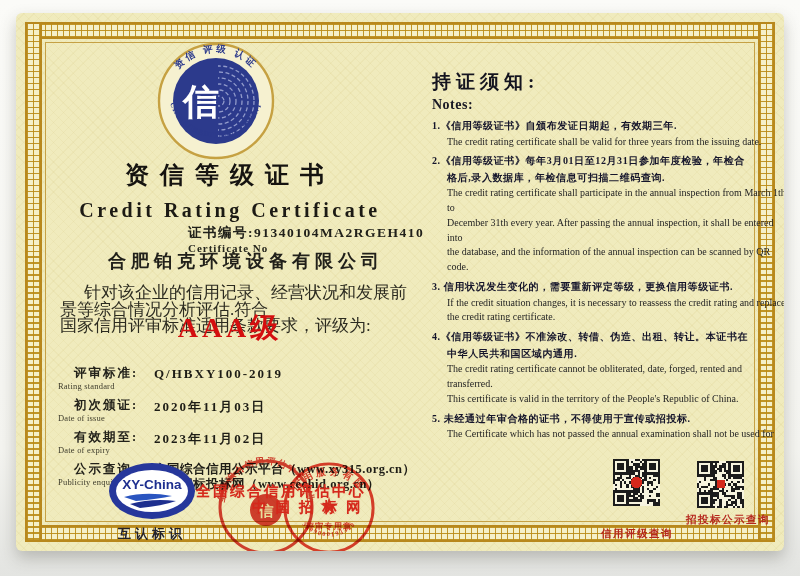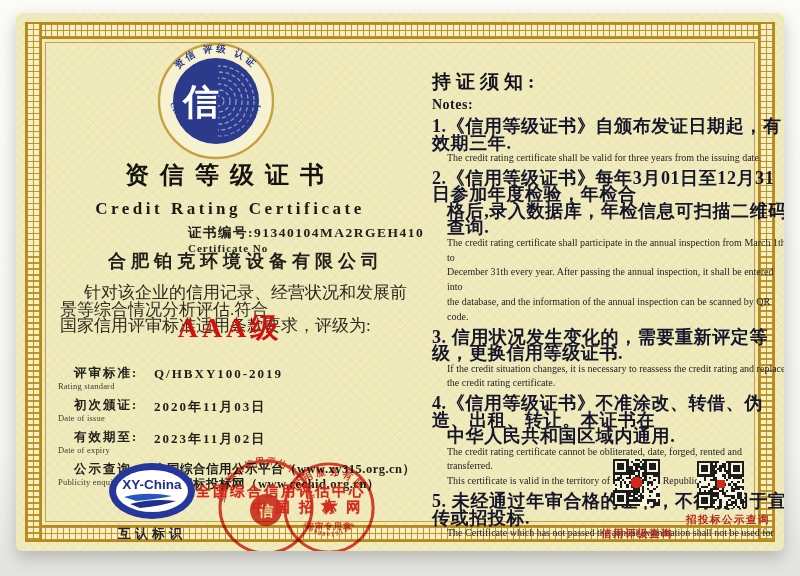--- a/index.html
+++ b/index.html
@@ -21,41 +21,41 @@
   .strip.b{left:9px;right:9px;bottom:9px;height:17px;}
   .strip.l{left:9px;top:9px;bottom:9px;width:17px;}
   .strip.r{right:9px;top:9px;bottom:9px;width:17px;}
   .innerline{position:absolute;left:29px;top:29px;right:29px;bottom:29px;border:1.4px solid rgba(184,136,29,.75);pointer-events:none;}
 
   .abs{position:absolute;}
   .ctr{text-align:center;}
 
   
   .title-cn{left:14px;top:146px;width:400px;font-size:24px;font-weight:700;letter-spacing:11px;color:#151310;}
-  .title-en{left:14px;top:186px;width:400px;font-size:17px;font-weight:700;letter-spacing:3.5px;color:#1c1a14;}
+  .title-en{left:14px;top:186px;width:400px;font-size:20px;font-weight:700;letter-spacing:3.5px;color:#1c1a14;}
   .certno{left:172px;top:211px;font-size:13.5px;font-weight:700;color:#20201a;letter-spacing:1.5px;}
   .certno .sub{display:block;font-size:11px;font-weight:700;letter-spacing:1px;margin-top:0;color:#26261e;}
   .company{left:30px;top:236px;width:400px;font-size:18px;font-weight:600;letter-spacing:5px;color:#21201a;}
   .intro{left:44px;top:272px;width:352px;font-size:17px;line-height:16.5px;color:#2c2b20;}
   .intro .l1{text-indent:24px;}
   .rating{left:14px;top:296px;width:400px;font-size:28px;font-weight:700;letter-spacing:4px;color:#d40f0f;
           font-family:"Liberation Serif","DejaVu Serif",serif;}
   .fields{left:42px;top:352px;width:360px;}
   .frow{display:flex;margin-bottom:6px;}
   .flabel{width:96px;flex:0 0 96px;}
   .flabel .cn{font-size:12.5px;font-weight:700;letter-spacing:2px;color:#23221a;margin-left:16px;}
   .flabel .en{font-size:8.5px;color:#3e3c2c;letter-spacing:0.2px;margin-top:-1px;}
   .fval{font-size:13px;font-weight:700;letter-spacing:2px;color:#1e1d16;padding-top:1px;}
   .fval.small{letter-spacing:0.5px;font-size:12.5px;line-height:15px;}
 
   
   .notes{left:416px;top:56px;width:356px;}
   .nhead{font-size:19px;font-weight:700;letter-spacing:5px;color:#14141f;}
   .nsub{font-size:14px;font-weight:700;color:#181824;margin:2px 0 5px 0;letter-spacing:0.5px;}
-  .ncn{font-size:18px;font-weight:700;color:#15152b;letter-spacing:0.6px;line-height:16.5px;}
+  .ncn{font-size:10px;font-weight:700;color:#15152b;letter-spacing:0.6px;line-height:16.5px;}
   .nen{font-size:10px;color:#242424;line-height:14.8px;padding-left:15px;}
   .cont{padding-left:15px;}
   .nitem{margin-bottom:4px;}
 
   
   .xy-caption{left:82px;top:512px;width:108px;font-size:13px;font-weight:700;letter-spacing:4px;color:#23222c;}
   .overlay1{left:180px;top:469px;width:200px;font-size:14.5px;font-weight:700;letter-spacing:2.5px;color:#d5281b;white-space:nowrap;text-shadow:0 0 1px rgba(213,40,27,.4);}
   .overlay2{left:212px;top:485px;width:140px;font-size:14.5px;font-weight:700;letter-spacing:9px;color:#d5281b;white-space:nowrap;text-shadow:0 0 1px rgba(213,40,27,.4);margin-left:24px;}
   .qr{position:absolute;background:#f7f4df;}
   .qr svg{display:block;}

